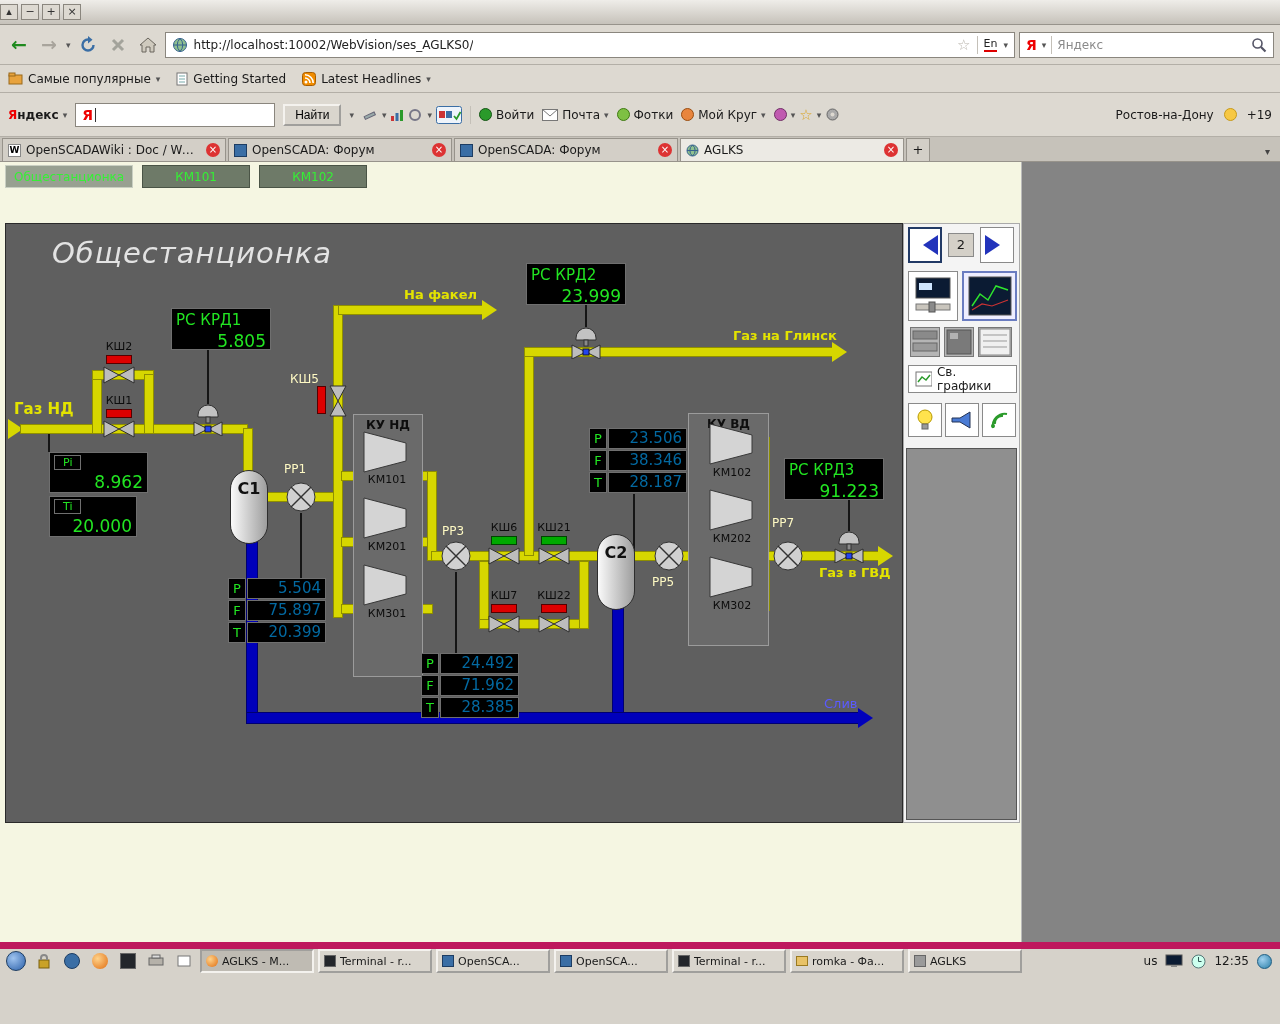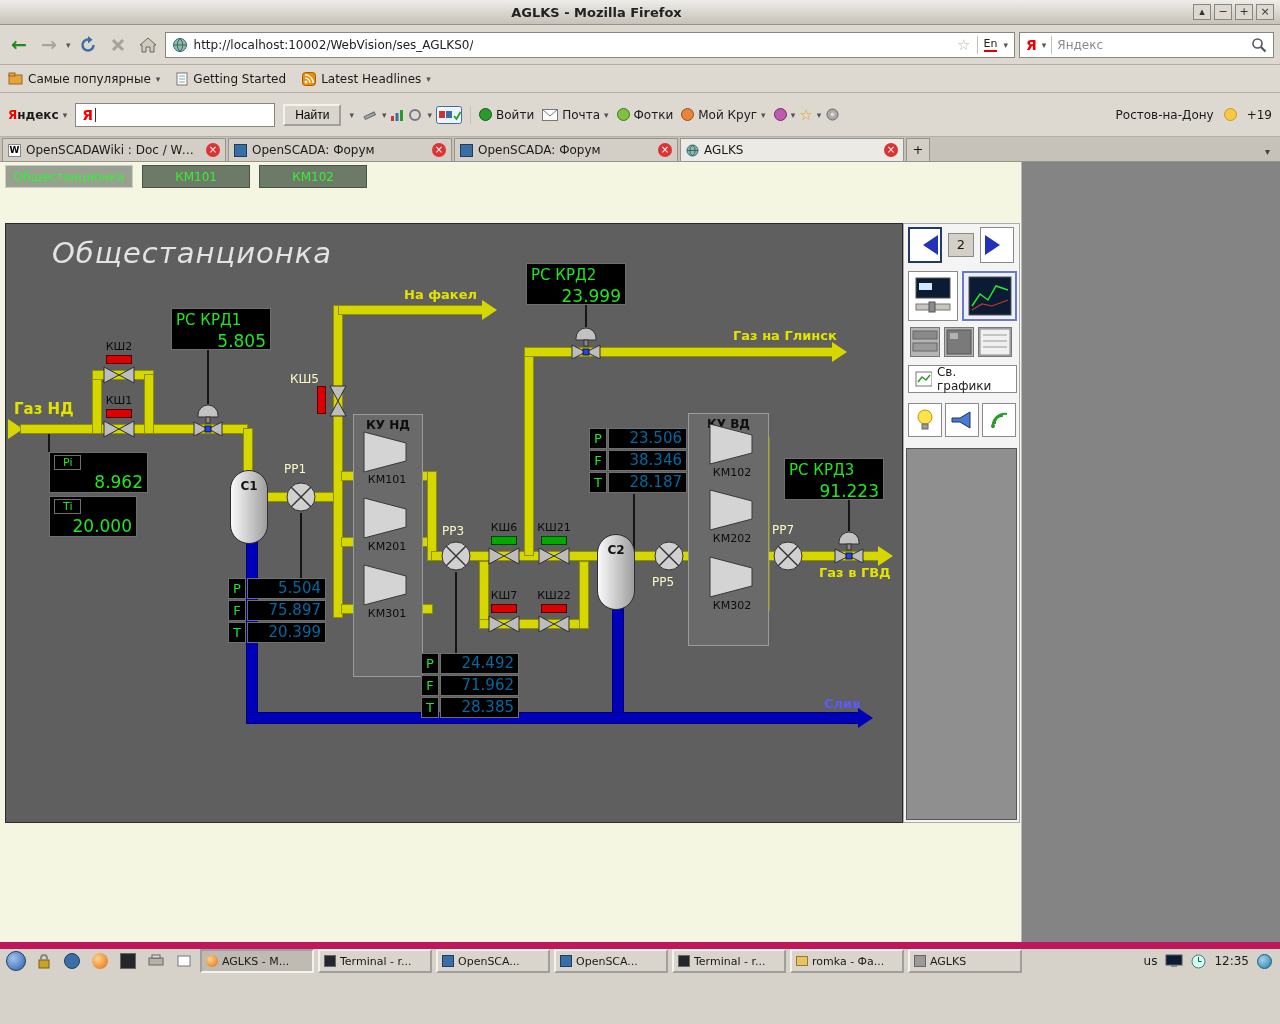--- a/index.html
+++ b/index.html
@@ -72,24 +72,24 @@
 
 
 .mimic{position:absolute;left:5px;top:61px;width:898px;height:600px;background:#5f5f5f;border:1px solid #2a2a2a;overflow:hidden}
 .py{position:absolute;background:#d7d700;border:1px solid #8f8f00}
 .pb{position:absolute;background:#0000bb;border:1px solid #000070}
 .tl{position:absolute;background:#151515}
 .ar{position:absolute;width:0;height:0;border-top:10px solid transparent;border-bottom:10px solid transparent;border-left:15px solid #d7d700}
 .ar.blue{border-left-color:#0000bb}
 .ml{position:absolute;font-size:12px;color:#fef9c3;white-space:nowrap}
 .ml.yel{color:#e3e300;font-weight:bold}
-.ml.blu{color:#5a5aff;font-weight:bold}
+.ml.blu{color:#5a5aff;font-weight:normal}
 .mtitle{position:absolute;font-size:29px;font-style:italic;color:#e3e3e3;letter-spacing:1px}
 .vessel{position:absolute;border:1px solid #2e2e2e;border-radius:19px;background:linear-gradient(90deg,#fafafa,#9e9e9e);text-align:center}
-.vessel span{display:inline-block;margin-top:8px;font-weight:bold;font-size:12px;color:#111}
+.vessel span{display:inline-block;margin-top:8px;font-weight:bold;font-size:16px;color:#111}
 .kubox{position:absolute;background:#6a6a6a;border:1px solid #9b9b9b;text-align:center}
 .kubox .kuttl{margin-top:3px;font-weight:bold;font-size:12px;color:#0e0e0e}
 .trap{position:absolute}
 .trap polygon{fill:#d4d4d4;stroke:#383838}
 .kmlbl{position:absolute;width:64px;text-align:center;font-size:11px;color:#0c0c0c}
 .kv{position:absolute;width:32px;display:flex;flex-direction:column;align-items:center}
 .kv .kvl{font-size:11px;color:#0c0c0c;height:13px;line-height:13px;margin-bottom:2px;white-space:nowrap}
 .ind{width:26px;height:9px;background:#dd0000;border:1px solid #550000;margin-bottom:2px}
 .ind.green{background:#00aa00;border-color:#004400}
 .kv svg polygon,.kv5 polygon{fill:#bdbdbd;stroke:#2e2e2e}
@@ -134,21 +134,20 @@
 .ic-blue{width:12px;height:12px;background:#3a6ea5;border:1px solid #1d3d63;flex:none}
 .ic-folder{width:12px;height:10px;background:#e8c266;border:1px solid #9a7a20;flex:none}
 .ic-gray{width:12px;height:12px;background:#9a9a9a;border:1px solid #666;flex:none}
 </style>
 </head>
 <body>
 
 <div id="screen">
 
   <div class="tbar">
-    <div class="title">AGLKS - Mozilla Firefox</div>
     <div class="winbtns">
       <div class="winbtn">▴</div>
       <div class="winbtn">−</div>
       <div class="winbtn">+</div>
       <div class="winbtn">×</div>
     </div>
   </div>
 
 
   <div class="nbar">
@@ -435,21 +434,21 @@
             <circle cx="16" cy="16" r="14"></circle>
             <line x1="6" y1="6" x2="26" y2="26"></line>
             <line x1="26" y1="6" x2="6" y2="26"></line>
           </svg>
         <div class="ml" style="left:646px;top:351px">РР5</div>
         <svg class="rr" style="left:647px;top:316px" width="32" height="32">
             <circle cx="16" cy="16" r="14"></circle>
             <line x1="6" y1="6" x2="26" y2="26"></line>
             <line x1="26" y1="6" x2="6" y2="26"></line>
           </svg>
-        <div class="ml" style="left:766px;top:299px">РР7</div>
+        <div class="ml" style="left:766px;top:292px">РР7</div>
         <svg class="rr" style="left:766px;top:316px" width="32" height="32">
             <circle cx="16" cy="16" r="14"></circle>
             <line x1="6" y1="6" x2="26" y2="26"></line>
             <line x1="26" y1="6" x2="6" y2="26"></line>
           </svg>
 
         <div class="kv" style="left:97px;top:116px">
           <div class="kvl">КШ2</div>
           <div class="ind"></div>
           <svg width="32" height="18">

